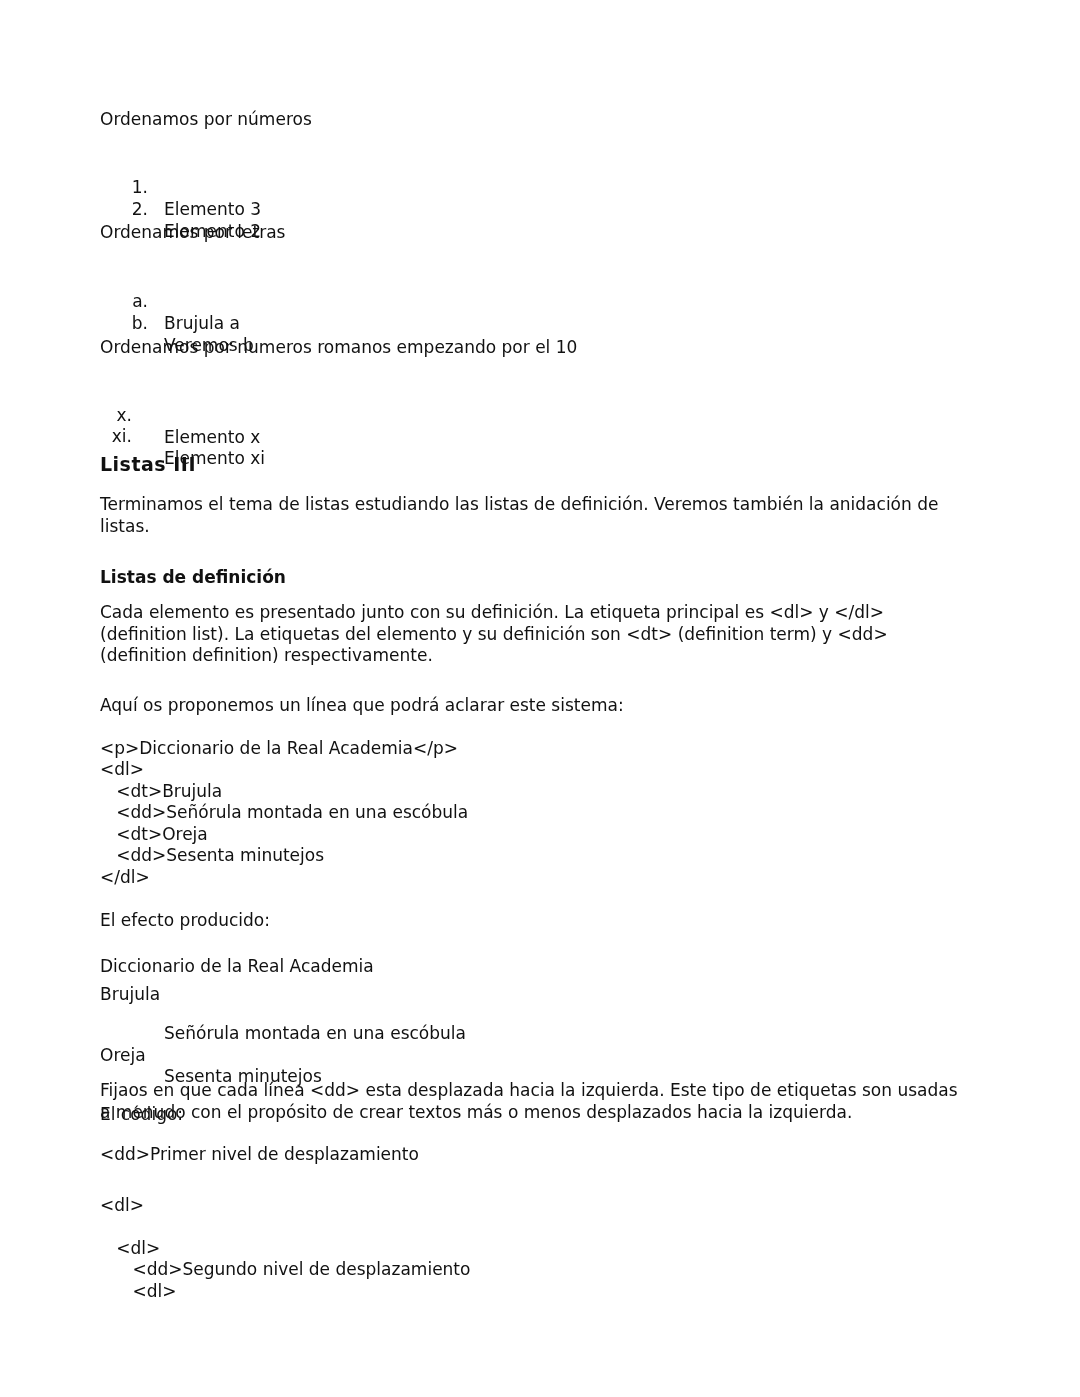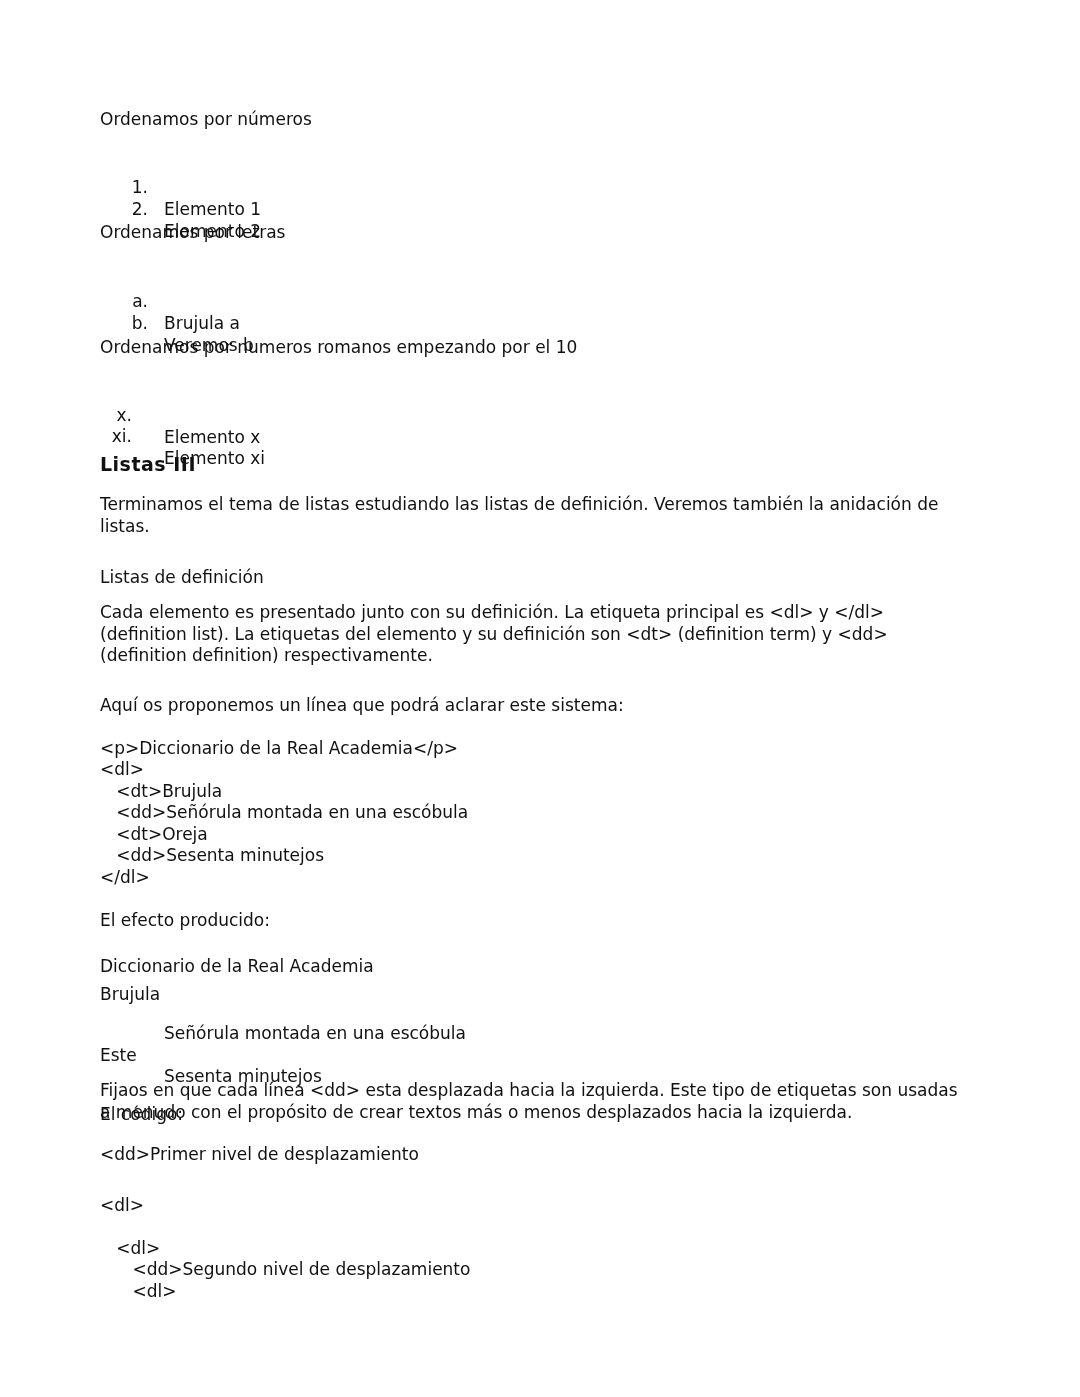--- a/index.html
+++ b/index.html
@@ -4,35 +4,35 @@
 <style>
   html, body { margin: 0; padding: 0; background: #ffffff; }
   body {
     width: 1080px; height: 1397px; position: relative; overflow: hidden;
     font-family: "DejaVu Sans", sans-serif; color: #111111;
     font-size: 17px;
   }
   .page { position: absolute; left: 100px; top: 0; width: 880px; }
   .line { position: absolute; white-space: pre; line-height: 22px; margin-top: 7px; }
   .h2 { font-weight: bold; font-size: 19px; letter-spacing: 0.5px; }
-  .h3 { font-weight: normal; font-size: 17px; }
+  .h3 { font-weight: bold; font-size: 17px; }
   .num { position: absolute; text-align: right; width: 48px; left: 0; }
   .wrap { position: absolute; line-height: 21.5px; white-space: normal; width: 880px; }
 </style>
 </head>
 <body>
 
 <div class="page">
 
   <div class="line" style="top:101px">Ordenamos por números</div>
 
   <div>
     <div class="line" style="top:147px;left:0;width:300px">
       <span class="num">1.</span>
-      <span style="position:absolute;left:64px">Elemento 1</span>
+      <span style="position:absolute;left:64px">Elemento 3</span>
     </div>
     <div class="line" style="top:169px;left:0;width:300px">
       <span class="num">2.</span>
       <span style="position:absolute;left:64px">Elemento 2</span>
     </div>
   </div>
 
   <div class="line" style="top:214px">Ordenamos por letras</div>
 
   <div>
@@ -79,21 +79,21 @@
     <div class="line" style="top:859px">&lt;/dl&gt;</div>
   </div>
 
   <div class="line" style="top:902px">El efecto producido:</div>
 
   <div class="line" style="top:948px">Diccionario de la Real Academia</div>
 
   <div>
     <div class="line" style="top:976px">Brujula</div>
     <div class="line" style="top:1015px;left:64px">Señórula montada en una escóbula</div>
-    <div class="line" style="top:1037px">Este</div>
+    <div class="line" style="top:1037px">Oreja</div>
     <div class="line" style="top:1058px;left:64px">Sesenta minutejos</div>
   </div>
 
   <div class="wrap" style="top:1080px;width:870px">Fijaos en que cada línea &lt;dd&gt; esta desplazada hacia la izquierda. Este tipo de etiquetas son usadas a menudo con el propósito de crear textos más o menos desplazados hacia la izquierda.</div>
 
   <div class="line" style="top:1096px">El código:</div>
 
   <div>
     <div class="line" style="top:1187px">&lt;dl&gt;</div>
     <div class="line" style="top:1136px">&lt;dd&gt;Primer nivel de desplazamiento</div>

